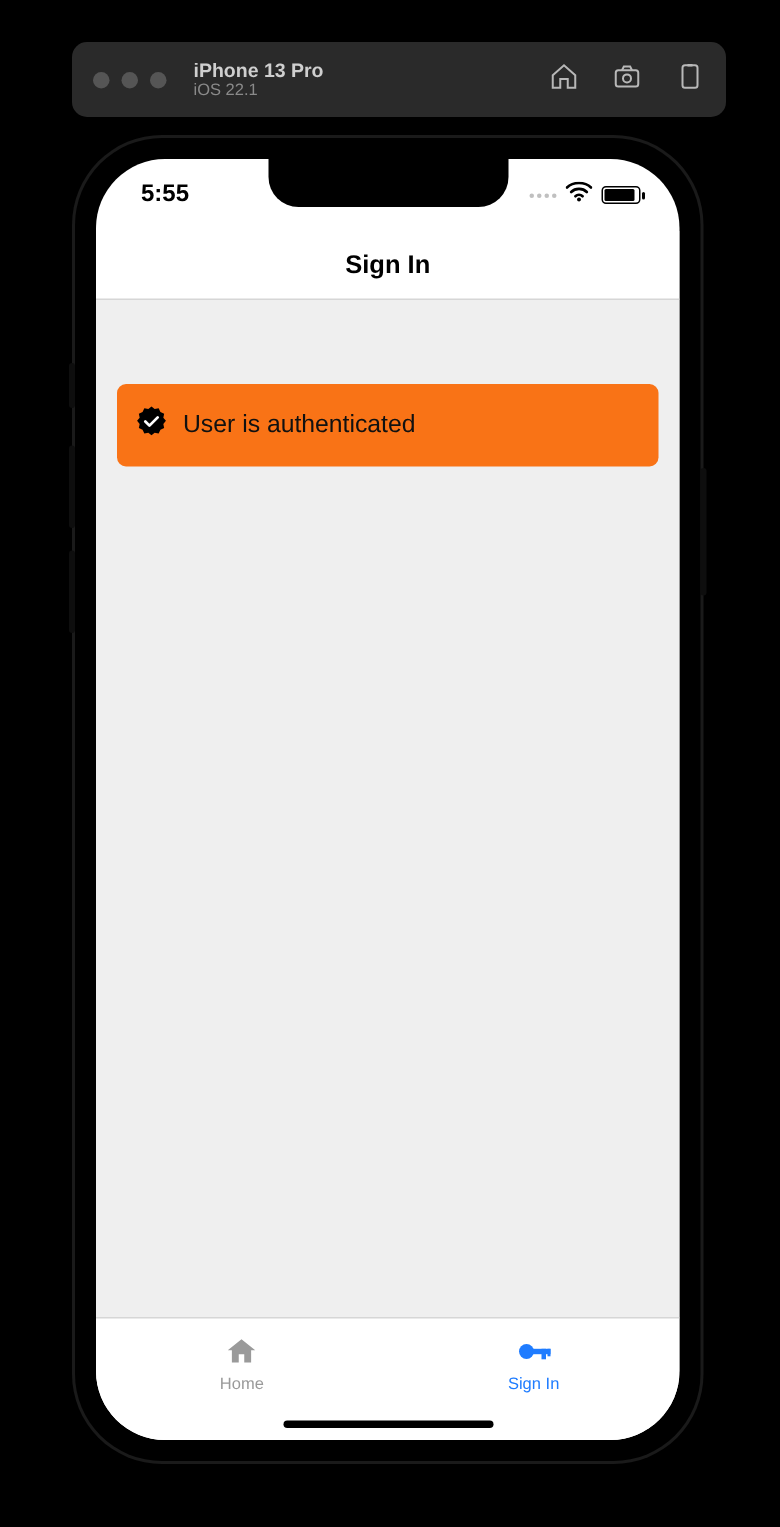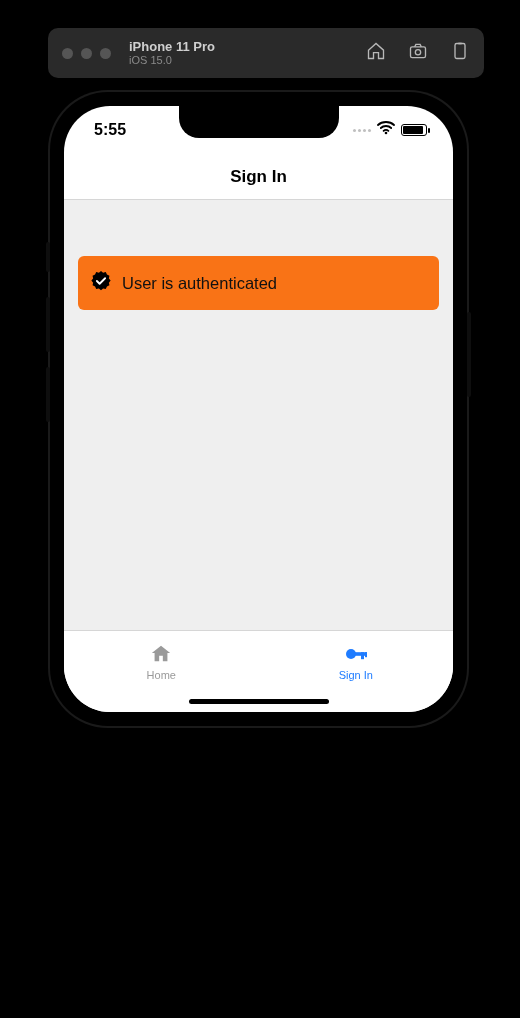--- a/index.html
+++ b/index.html
@@ -33,21 +33,21 @@
   .sim-title .os { font-size: 11px; color: #8a8a8a; }
   .sim-icons { margin-left: auto; display: flex; gap: 22px; align-items: center; }
   .sim-icons svg { width: 20px; height: 20px; stroke: #b8b8b8; fill: none; stroke-width: 1.6; }
 
   
   .phone {
     position: absolute;
     left: 50px;
     top: 92px;
     width: 417px;
-    height: 634px;
+    height: 882px;
     background: #000;
     border-radius: 58px;
     padding: 14px;
     box-shadow: 0 0 0 2px #1a1a1a;
   }
   .side-btn { position: absolute; background: #0e0e0e; border-radius: 2px; }
   .side-btn.sb1 { left: -4px; top: 150px; width: 4px; height: 30px; }
   .side-btn.sb2 { left: -4px; top: 205px; width: 4px; height: 55px; }
   .side-btn.sb3 { left: -4px; top: 275px; width: 4px; height: 55px; }
   .side-btn.sb4 { right: -4px; top: 220px; width: 4px; height: 85px; }
@@ -163,22 +163,22 @@
 </head>
 <body>
 
 <div class="sim-bar">
   <div class="traffic-dots">
     <span class="dot"></span>
     <span class="dot"></span>
     <span class="dot"></span>
   </div>
   <div class="sim-title">
-    <span class="device">iPhone 11 Pro</span>
-    <span class="os">iOS 15.0</span>
+    <span class="device">iPhone 13 Pro</span>
+    <span class="os">iOS 22.1</span>
   </div>
   <div class="sim-icons">
     <span>
       <svg viewBox="0 0 24 24">
           <path d="M3 11 L12 3 L21 11 V21 H15 V14 H9 V21 H3 Z"></path>
         </svg>
     </span>
     <span>
       <svg viewBox="0 0 24 24">
           <rect x="3" y="7" width="18" height="13" rx="2"></rect>

